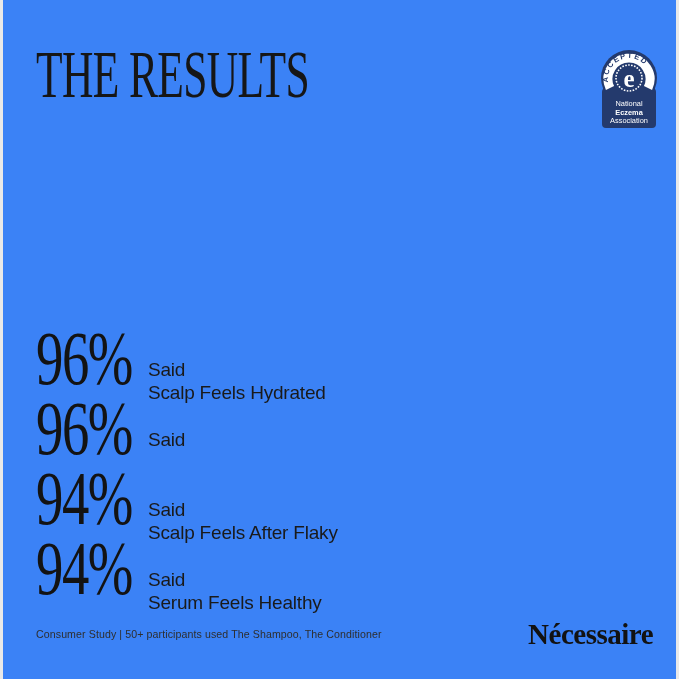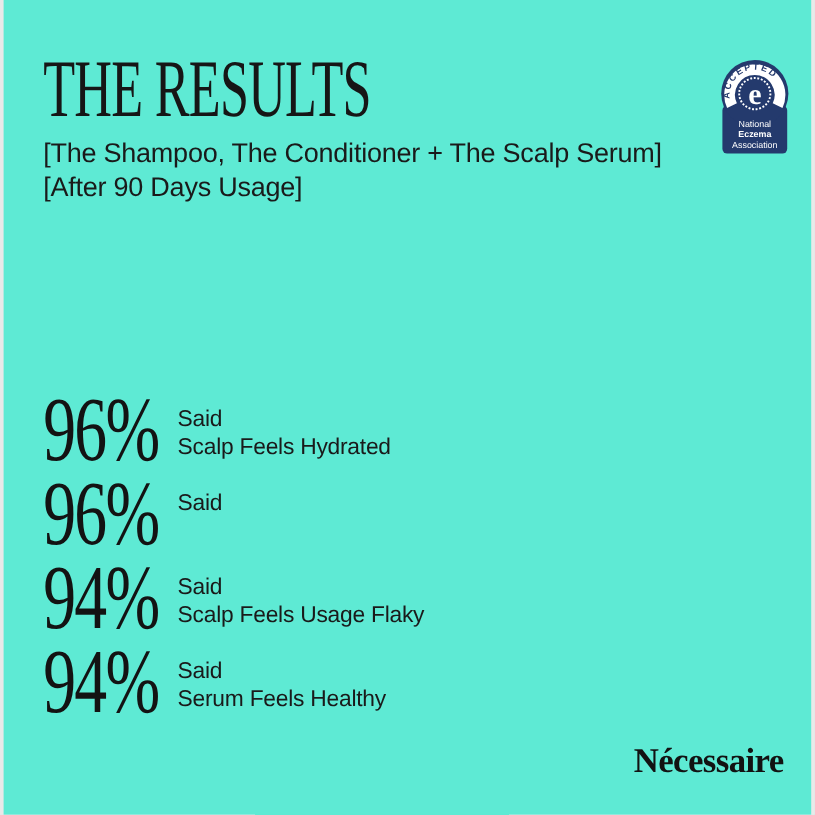--- a/index.html
+++ b/index.html
@@ -3,21 +3,21 @@
 <meta charset="utf-8">
 <style>
   * { margin: 0; padding: 0; box-sizing: border-box; }
   html, body { background: #e9e9e9; }
   body { font-family: "Liberation Sans", sans-serif; }
 
   .canvas {
     position: relative;
     width: 673px;
     height: 679px;
-    background: #5eead4;
+    background: #3b82f6;
     overflow: hidden;
     margin: 0 auto;
   }
 
   
   .title {
     position: absolute;
     left: 33px;
     top: 40px;
     font-family: "Liberation Serif", "DejaVu Serif", serif;
@@ -65,21 +65,21 @@
     font-weight: 400;
     color: #131313;
     letter-spacing: -2px;
     transform: scaleX(0.72);
     transform-origin: 0 0;
     white-space: nowrap;
   }
   .stat-label {
     position: absolute;
     left: 112px;
-    top: 18px;
+    top: 38px;
     font-size: 19px;
     line-height: 23px;
     color: #1a1a1a;
     letter-spacing: -0.2px;
   }
 
   
   .disclaimer {
     position: absolute;
     left: 33px;
@@ -101,24 +101,20 @@
     letter-spacing: -0.5px;
     margin-left: 28px;
   }
 </style>
 </head>
 <body>
 
 <div class="canvas">
 
   <h1 class="title">THE RESULTS</h1>
-  <div class="subtitle">
-    <div>[The Shampoo, The Conditioner + The Scalp Serum]</div>
-    <div>[After 90 Days Usage]</div>
-  </div>
 
   <div class="badge">
     <svg width="58" height="80" viewBox="0 0 58 80" xmlns="http://www.w3.org/2000/svg">
       <rect x="2" y="38" width="54" height="40" rx="4" fill="#243a6d"></rect>
       <circle cx="29" cy="28" r="28" fill="#243a6d"></circle>
       <path id="arcpath" d="M 10 38 A 21 21 0 1 1 48 38" fill="none" stroke="#ffffff" stroke-width="9"></path>
       <text font-family="Liberation Sans, sans-serif" font-size="7.6" font-weight="bold" fill="#243a6d" letter-spacing="1.6">
         <textPath href="#arcpath" startOffset="7%">ACCEPTED</textPath>
       </text>
       <circle cx="29" cy="28" r="13" fill="none" stroke="#ffffff" stroke-width="1.6" stroke-dasharray="1.6 1.4"></circle>
@@ -143,31 +139,32 @@
       <div class="stat-value">96%</div>
       <div class="stat-label">
         <div>Said</div>
       </div>
     </div>
 
     <div class="stat-row r2">
       <div class="stat-value">94%</div>
       <div class="stat-label">
         <div>Said</div>
-        <div>Scalp Feels Usage Flaky</div>
+        <div>Scalp Feels After Flaky</div>
       </div>
     </div>
 
     <div class="stat-row r3">
       <div class="stat-value">94%</div>
       <div class="stat-label">
         <div>Said</div>
         <div>Serum Feels Healthy</div>
       </div>
     </div>
 
   </div>
 
   <div class="disclaimer">
+    <div>Consumer Study | 50+ participants used The Shampoo, The Conditioner</div>
   </div>
   <div class="brand">Nécessaire</div>
 
 </div>
 
 </body></html>

